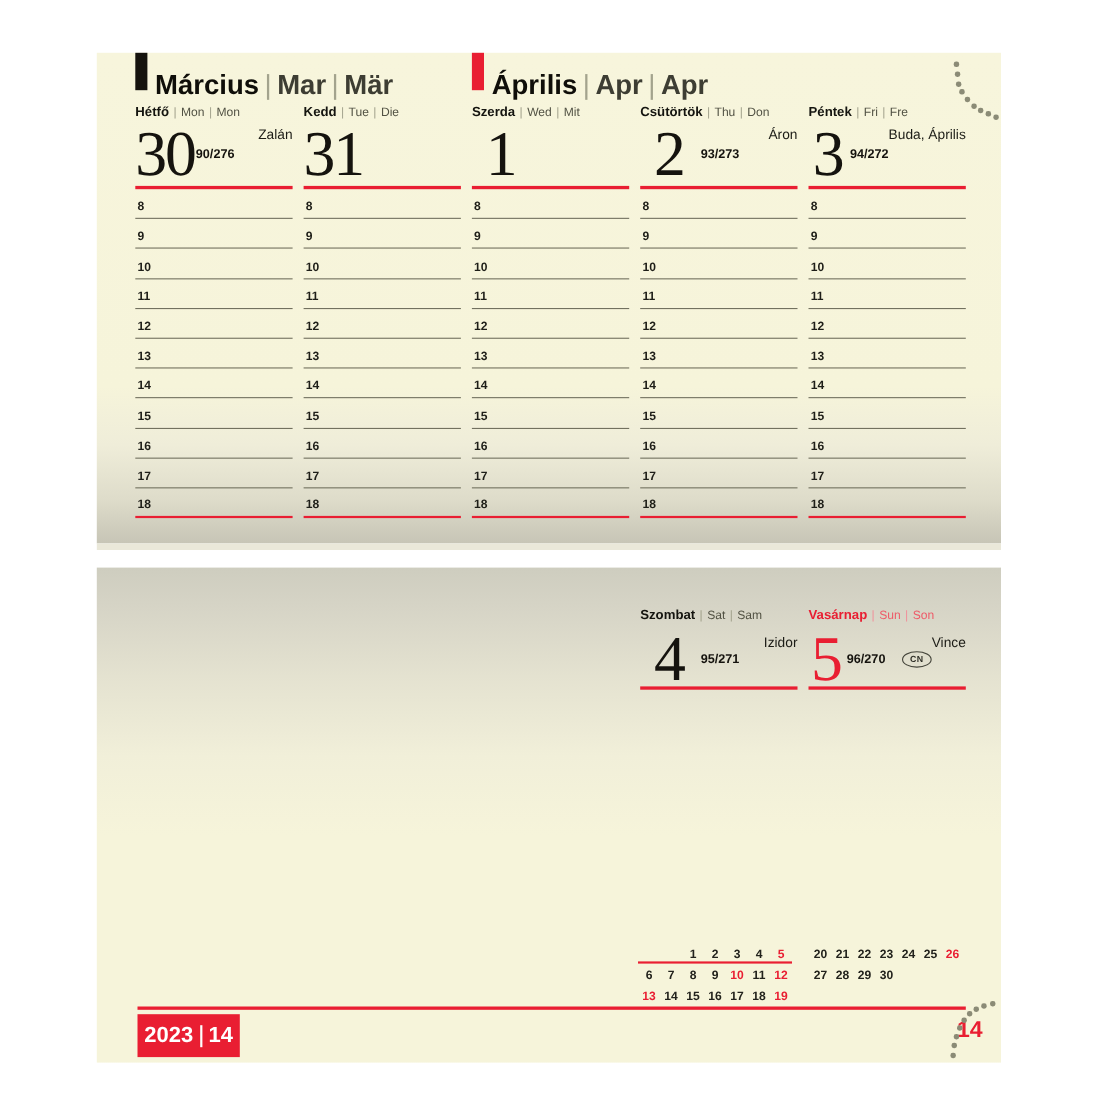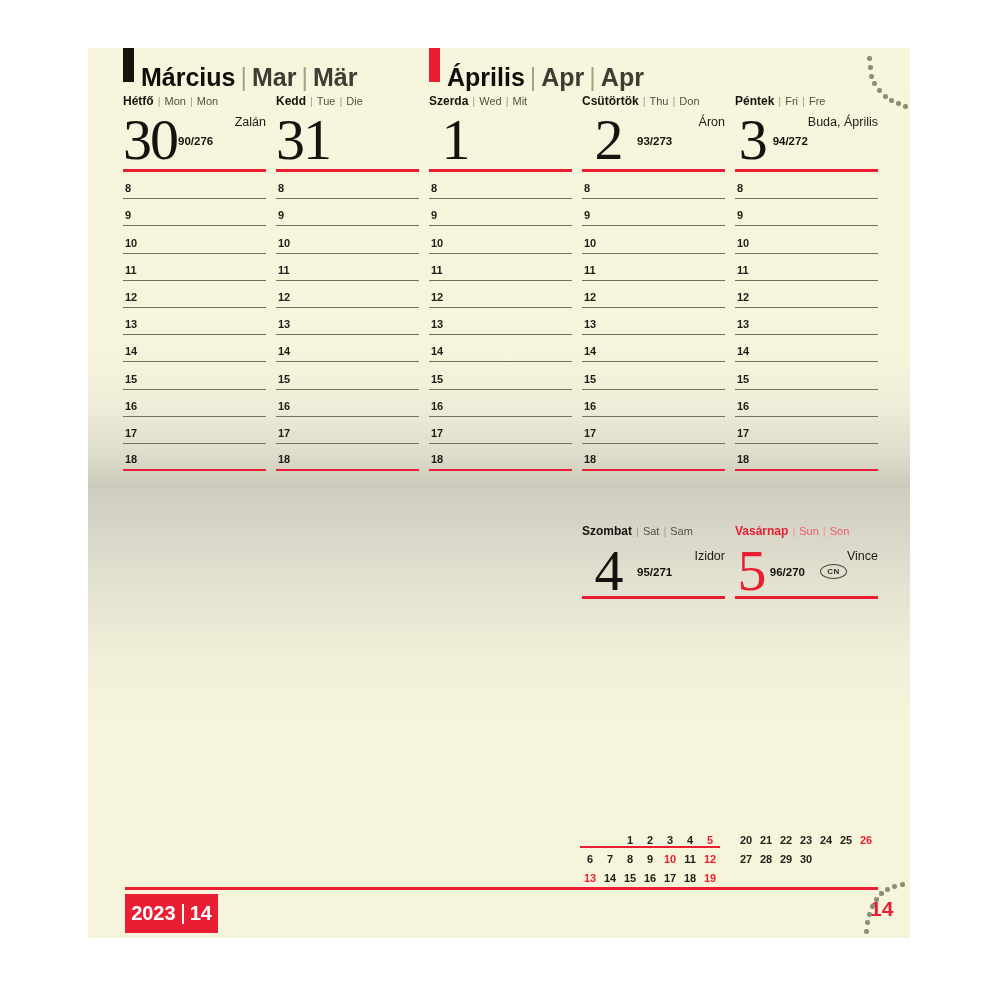--- a/index.html
+++ b/index.html
@@ -3,21 +3,21 @@
 <meta charset="utf-8">
 <style>
   html,body{margin:0;padding:0;}
   body{width:1000px;height:1000px;background:#ffffff;position:relative;overflow:hidden;
        font-family:"Liberation Sans",sans-serif;-webkit-font-smoothing:antialiased;}
 
   .sheet{position:absolute;left:88px;width:822px;}
   .sheet-top{top:48px;height:446px;
     background:linear-gradient(180deg,#f7f5dc 0%,#f6f4da 68%,#efedd9 80%,#dedcca 91%,#c7c5b6 100%);}
   .gap-band{position:absolute;left:88px;top:494px;width:822px;height:6px;background:#eae8d9;}
-  .sheet-bottom{top:488px;height:450px;
+  .sheet-bottom{top:516px;height:450px;
     background:linear-gradient(180deg,#cecdbf 0%,#d6d4c6 8%,#e4e2d0 22%,#f1efd9 38%,#f6f4da 54%,#f6f4da 100%);}
 
   
   .month-block{position:absolute;top:0;display:flex;align-items:flex-start;}
   .month-block.left{left:35px;}
   .month-block.right{left:341px;}
   .month-bar{width:11px;height:34px;margin-right:7px;}
   .month-bar.black{background:#15130e;}
   .month-bar.red{background:#e91e32;}
   .month-title{font-size:25px;padding-top:15px;white-space:nowrap;color:#3d3d33;font-weight:bold;}

